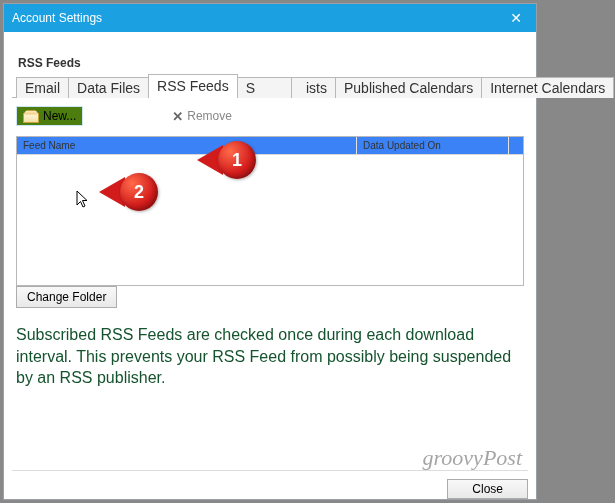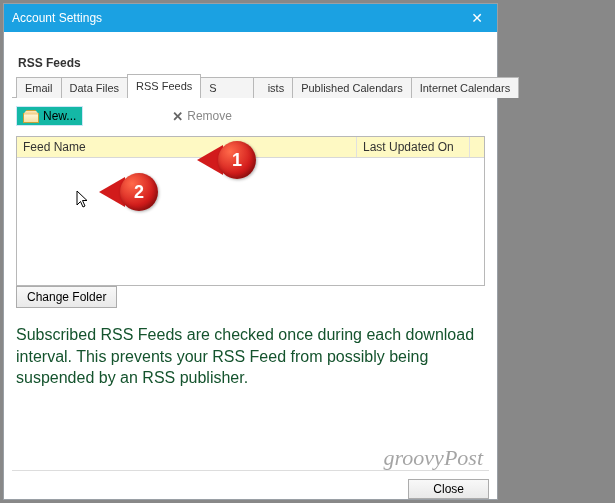--- a/index.html
+++ b/index.html
@@ -9,21 +9,21 @@
     font-size: 12px;
     background: #888;
     width: 615px;
     height: 503px;
     overflow: hidden;
     position: relative;
   }
   .window {
     position: absolute;
     left: 3px; top: 3px;
-    width: 495px; height: 497px;
+    width: 534px; height: 497px;
     background: #fff;
     border: 1px solid #9aa0a6;
   }
   .titlebar {
     height: 28px;
     background: #1ba1e2;
     color: #fff;
     display: flex;
     align-items: center;
     padding: 0 8px;
@@ -63,21 +63,21 @@
     border-bottom: 1px solid #b8b8b8;
     padding-left: 4px;
     position: relative;
     height: 24px;
   }
   .tab {
     border: 1px solid #b8b8b8;
     border-bottom: none;
     background: #f4f4f4;
     padding: 3px 8px;
-    font-size: 11px;
+    font-size: 14px;
     color: #333;
     margin-right: -1px;
     position: relative;
     bottom: -1px;
     height: 21px;
     line-height: 14px;
     white-space: nowrap;
   }
   .tab.active {
     background: #fff;
@@ -97,21 +97,21 @@
     align-items: center;
     gap: 4px;
     border: 1px solid transparent;
     padding: 2px 6px;
     font-size: 12px;
     background: transparent;
     cursor: default;
   }
   .tb-btn.hover {
     border: 1px solid #cde6f7;
-    background: #14b8a6;
+    background: #4d7c0f;
   }
   .tb-btn.disabled { color: #888; }
   .icon-new {
     width: 16px; height: 13px;
     display: inline-block;
     position: relative;
   }
   .icon-new::before {
     content: "";
     position: absolute;
@@ -139,23 +139,23 @@
     line-height: 1;
   }
   .table-wrap {
     border: 1px solid #b8b8b8;
     margin: 0 4px;
     height: 150px;
     background: #fff;
   }
   .table-head {
     display: flex;
-    background: #fef9c3;
+    background: #3b82f6;
     border-bottom: 1px solid #d8d8d8;
-    font-size: 12px;
+    font-size: 10px;
     color: #333;
   }
   .th {
     padding: 3px 6px;
     border-right: 1px solid #e0e0e0;
   }
   .th1 { flex: 0 0 340px; }
   .th2 { flex: 1; border-right: 1px solid #e0e0e0; }
   .th3 { flex: 0 0 14px; border-right: none; }
   .location-text {
@@ -270,21 +270,21 @@
       <span style="width:70px"></span>
       <span class="tb-btn disabled">
         <span class="icon-x">✕</span>
         <span>Remove</span>
       </span>
     </div>
 
     <div class="table-wrap">
       <div class="table-head">
         <div class="th th1">Feed Name</div>
-        <div class="th th2">Last Updated On</div>
+        <div class="th th2">Data Updated On</div>
         <div class="th th3"></div>
       </div>
     </div>
 
 
     <span class="change-folder">Change Folder</span>
 
     <div class="note">Subscribed RSS Feeds are checked once during each download interval. This prevents your RSS Feed from possibly being suspended by an RSS publisher.</div>
 
     <div class="watermark">groovyPost</div>

